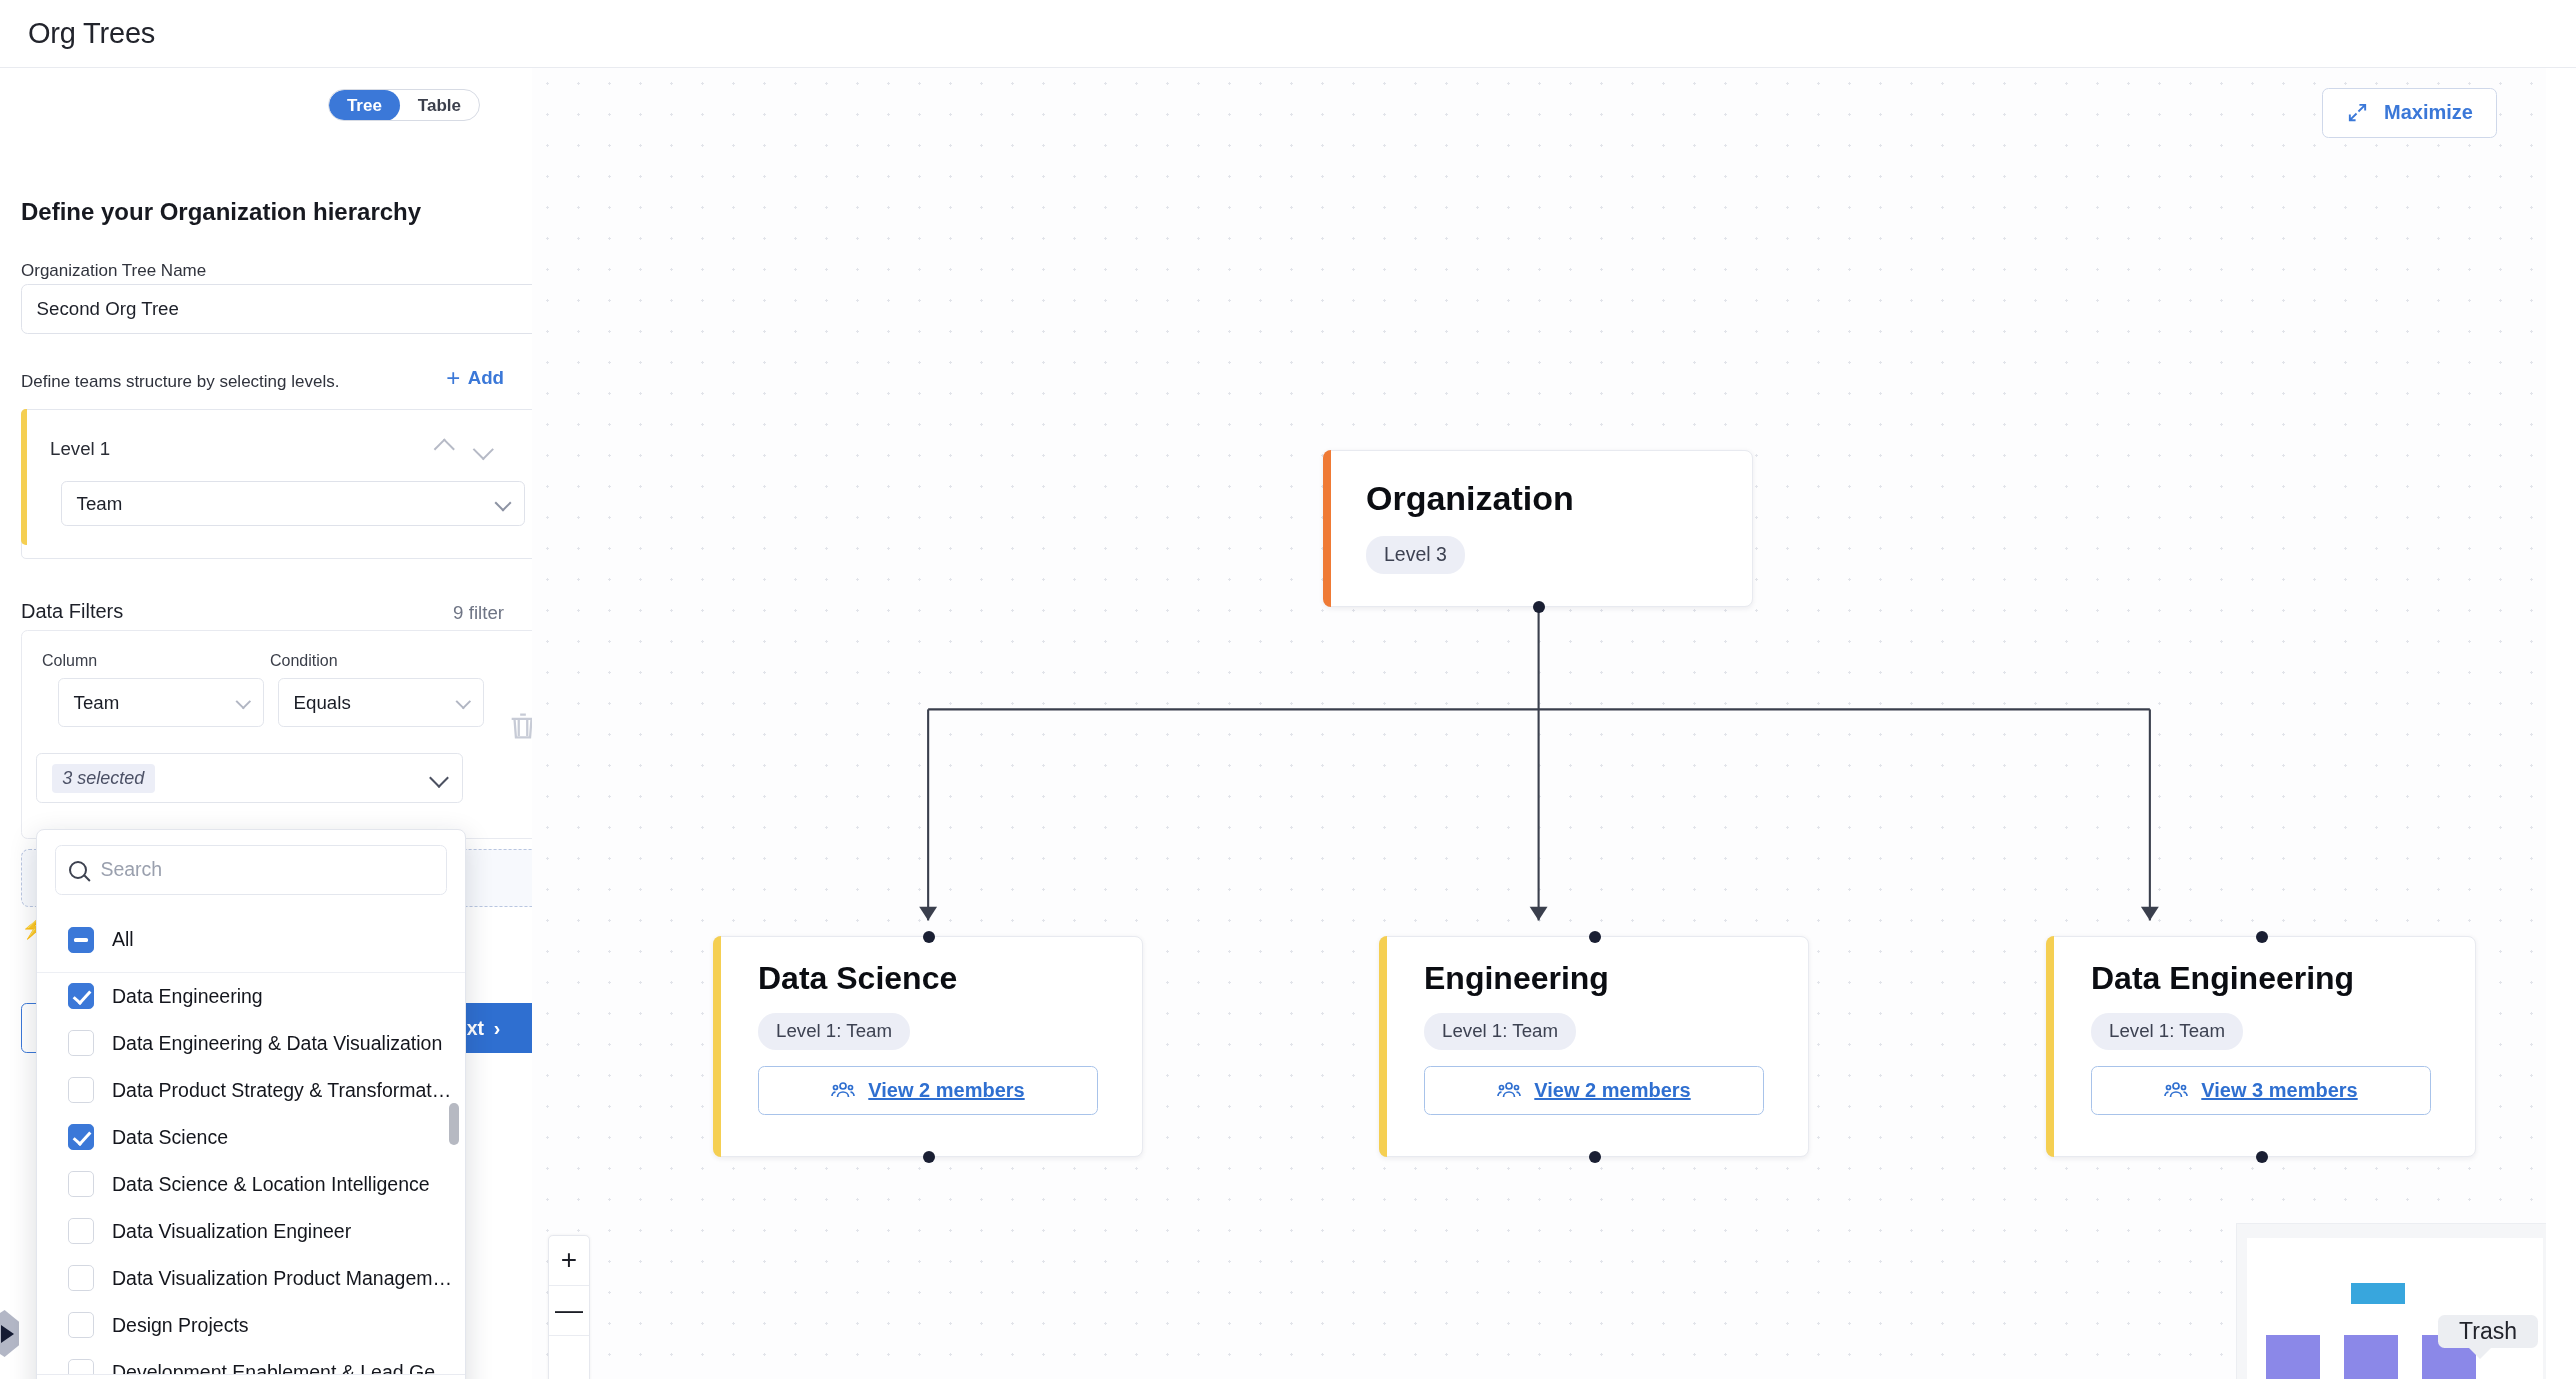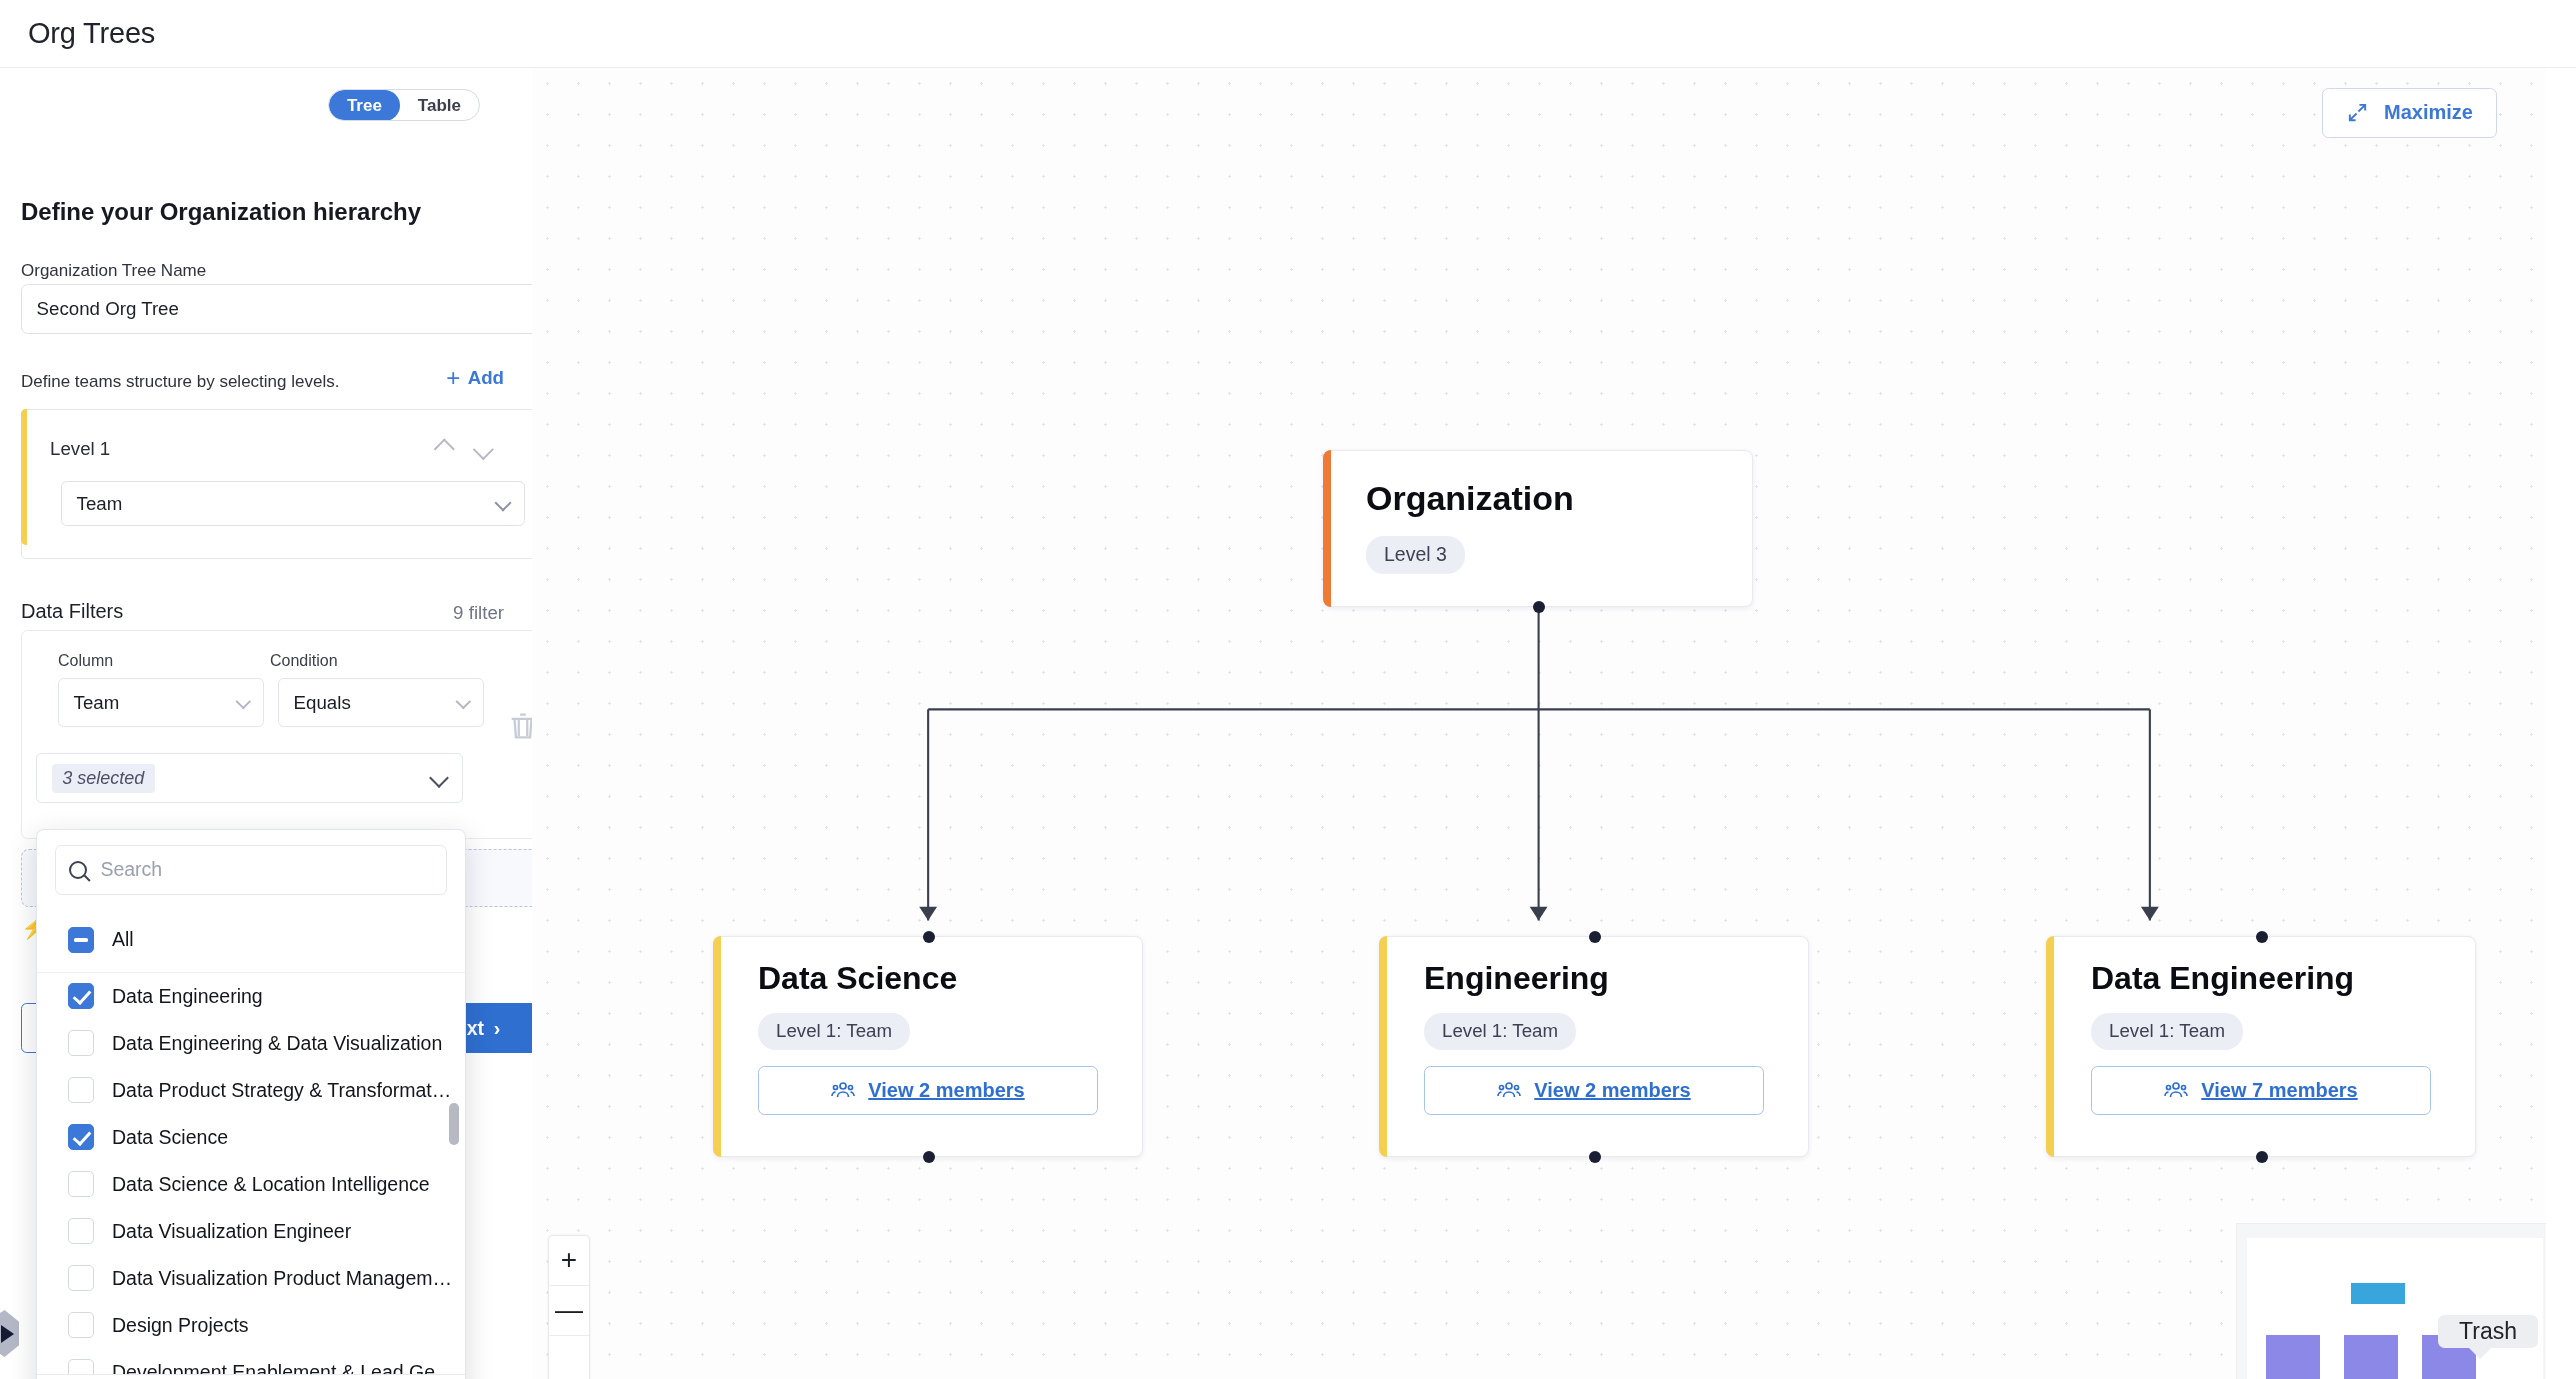--- a/index.html
+++ b/index.html
@@ -65,21 +65,21 @@
     display:flex; align-items:center; padding:0 14.6px; font-size:18.7px; color:#1d2029; cursor:pointer; }
   #level-select .cv { position:absolute; right:14.6px; top:14.6px; width:12px; height:12px;
     border-right:2.4px solid #8d93a3; border-bottom:2.4px solid #8d93a3; transform:rotate(45deg); }
 
   #filters-title { position:absolute; left:21px; top:532px; font-size:20px; font-weight:400; color:#1d2029; }
   #filters-count { position:absolute; right:57px; top:534px; font-size:18.7px; color:#6f7585; }
 
   #filter-card { position:absolute; left:21px; top:562px; width:519px; height:209px;
     border:0.8px solid #e8eaf0; border-radius:6.5px; background:#fff; }
   .sub-label { font-size:16px; color:#3a3e49; position:absolute; }
-  #col-label { left:36px; top:21px; }
+  #col-label { left:20px; top:21px; }
   #cond-label { left:248px; top:21px; }
   #val-label { left:36px; top:120px; }
   .mini-select { position:absolute; height:49px; border:0.8px solid #e2e5ec; border-radius:5.7px;
     background:#fff; display:flex; align-items:center; padding:0 14.6px; font-size:18.7px;
     color:#1a1d26; cursor:pointer; }
   #col-select { left:36px; top:47px; width:206px; }
   #cond-select { left:256px; top:47px; width:206px; }
   .mini-select .cv2 { position:absolute; right:14.6px; top:17px; width:10.6px; height:10.6px;
     border-right:2.4px solid #b1b6c3; border-bottom:2.4px solid #b1b6c3; transform:rotate(45deg); }
   #trash-filter { position:absolute; right:21px; top:641px; width:34px; height:34px; cursor:pointer; }
@@ -409,21 +409,21 @@
     <div><span class="badge">Level 1: Team</span></div>
     <div class="members-btn">
       <svg width="24" height="24" viewBox="0 0 24 24" fill="none" stroke="#2f6fd0" stroke-width="1.7">
         <circle cx="12" cy="8" r="3"></circle>
           <path d="M6.5 19c0-3 2.5-5 5.5-5s5.5 2 5.5 5"></path>
         <circle cx="4.5" cy="9.5" r="2"></circle>
           <path d="M1 18c0-2.2 1.6-3.8 3.5-3.8"></path>
         <circle cx="19.5" cy="9.5" r="2"></circle>
           <path d="M23 18c0-2.2-1.6-3.8-3.5-3.8"></path>
       </svg>
-      <span>View 7 members</span>
+      <span>View 3 members</span>
     </div>
     <div class="port" style="left:209px; top:-6.5px;"></div>
     <div class="port" style="left:209px; bottom:-6.5px;"></div>
   </div>
 
   <div id="zoom-ctrls">
     <div class="zbtn">+</div>
     <div class="zbtn">—</div>
     <div class="zbtn"></div>
   </div>

